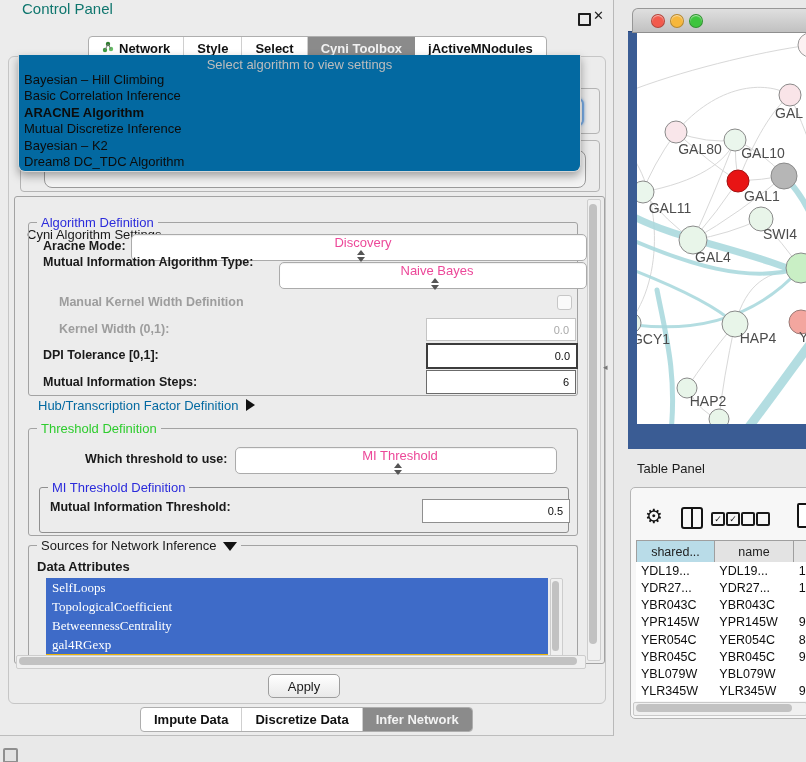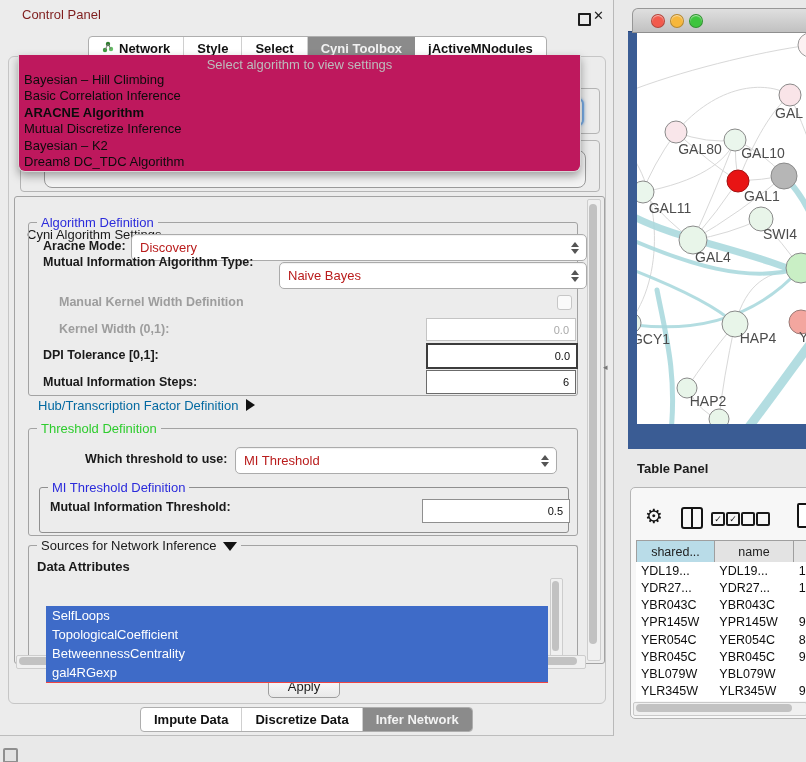--- a/index.html
+++ b/index.html
@@ -2,82 +2,82 @@
 <html><head>
 <meta charset="utf-8">
 <style>
   html,body{margin:0;padding:0;}
   #root{position:relative;width:806px;height:762px;background:#e9e9e9;overflow:hidden;
         font-family:"Liberation Sans","DejaVu Sans",sans-serif;color:#1a1a1a;-webkit-font-smoothing:antialiased;}
   .abs{position:absolute;}
   
   #control-panel{left:0;top:0;width:613px;height:735px;background:#ececec;
                  border-right:1px solid #b9b9b9;border-bottom:1px solid #bdbdbd;}
-  #cp-title{left:22px;top:7px;font-size:13px;color:#7f1d1d;}
+  #cp-title{left:22px;top:0;font-size:15px;color:#0f766e;}
   #float-btn{left:578px;top:13px;width:9px;height:9px;border:2px solid #1d1d1d;border-radius:1px;}
   #close-btn{left:593px;top:8px;font-size:13px;font-weight:bold;color:#1d1d1d;}
   
   #tabbar{left:88px;top:36px;height:23px;display:inline-flex;align-items:stretch;background:#fff;
           border:1px solid #aeaeae;border-radius:4px;overflow:hidden;z-index:5;}
   .tab{display:flex;align-items:center;padding:0 13px;font-size:13px;font-weight:600;color:#111;
        border-right:1px solid #cfcfcf;white-space:nowrap;}
   .tab:last-child{border-right:none;}
   .tab.selected{background:#8b8b8b;color:#f3f3f3;border-right:none;}
   .tab .net-ico{margin-right:5px;display:inline-block;}
   
   #content-panel{left:8px;top:56px;width:596px;height:646px;border:1px solid #c6c6c6;border-radius:6px;background:#ececec;}
   
   .remnant-group{border:1px solid #b4b4b4;border-radius:4px;z-index:1;}
   #remnant-combo{left:64px;top:98px;width:516px;height:24px;background:#f6f6f6;border:2px solid #76a9e2;
                  border-radius:6px;box-shadow:0 0 3px #76a9e2;z-index:1;}
   #remnant-combo2{left:44px;top:150px;width:540px;height:36px;background:#f3f3f3;border:1px solid #9a9a9a;border-radius:8px;z-index:1;}
   
-  #algo-dropdown{left:18px;top:55px;width:561px;height:116px;background:#be185d;border:1px solid #d6d6d6;border-top:none;
+  #algo-dropdown{left:18px;top:55px;width:561px;height:116px;background:#0369a1;border:1px solid #d6d6d6;border-top:none;
                  border-radius:0 0 7px 7px;box-shadow:0 4px 10px rgba(0,0,0,.35);z-index:50;}
   #algo-placeholder{text-align:center;font-size:13px;color:#bdbdbd;padding-top:2px;height:15px;}
   .algo-item{font-size:13px;color:#0c0c0c;line-height:16.4px;padding-left:5px;white-space:nowrap;}
   .algo-item.bold{font-weight:700;}
   
   .group{position:absolute;border:1px solid #a3a3a3;border-radius:3px;}
   .legend{position:absolute;top:-8px;left:8px;background:#ececec;padding:0 4px;font-size:13px;white-space:nowrap;}
   label.b{font-size:12.5px;font-weight:700;color:#1a1a1a;white-space:nowrap;}
   label.dis{color:#9d9d9d;margin-left:16px;}
   .combo{position:absolute;background:#fff;border:1px solid #ababab;border-radius:5px;display:flex;align-items:center;
-         font-size:13px;color:#b91c1c;padding-left:8px;box-shadow:inset 0 1px 1px rgba(0,0,0,.06);}
+         font-size:13px;color:#ec4899;padding-left:8px;box-shadow:inset 0 1px 1px rgba(0,0,0,.06);flex-direction:column;}
   .combo .val{flex:1;}
   .stepper{width:14px;display:flex;flex-direction:column;align-items:center;justify-content:center;gap:2px;margin-right:4px;}
   .tri-up{width:0;height:0;border-left:4px solid transparent;border-right:4px solid transparent;border-bottom:5px solid #555;}
   .tri-dn{width:0;height:0;border-left:4px solid transparent;border-right:4px solid transparent;border-top:5px solid #555;}
   .field{position:absolute;background:#fff;font-size:11px;display:flex;align-items:center;justify-content:flex-end;padding-right:6px;}
   .checkbox{position:absolute;width:13px;height:13px;border:1px solid #c6c6c6;border-radius:3px;background:#fafafa;}
   .tri-right{display:inline-block;width:0;height:0;border-top:6px solid transparent;border-bottom:6px solid transparent;
              border-left:9px solid #111;margin-left:8px;vertical-align:-1px;}
   .tri-down-big{display:inline-block;width:0;height:0;border-left:7px solid transparent;border-right:7px solid transparent;
              border-top:9px solid #111;margin-left:6px;vertical-align:-1px;}
   
-  #attr-list{left:46px;top:606px;width:502px;height:77px;background:#ef4444;overflow:hidden;z-index:2;}
+  #attr-list{left:46px;top:578px;width:502px;height:77px;background:#eab308;overflow:hidden;z-index:2;font-family:Liberation Serif, serif;}
   .attr-item{height:19px;line-height:19px;color:#fff;font-size:13px;padding-left:6px;}
   
   .sb-track{position:absolute;background:#f0f0f0;border:1px solid #cdcdcd;border-radius:2px;}
   .sb-thumb{position:absolute;background:#c2c2c2;border-radius:5px;}
   
   #apply-btn{left:268px;top:674px;width:70px;height:22px;background:linear-gradient(#ffffff,#e9e9e9);
              border:1px solid #9e9e9e;border-radius:5px;font-size:13px;display:flex;align-items:center;justify-content:center;}
   #bottom-tabbar{left:140px;top:707px;height:23px;display:inline-flex;background:#fff;border:1px solid #aeaeae;
                  border-radius:4px;overflow:hidden;z-index:4;}
   #mini-icon{left:3px;top:748px;width:11px;height:11px;border:2px solid #8f8f8f;border-radius:2px;background:#e2e2e2;}
   #split-handle{left:603px;top:362px;font-size:9px;color:#777;}
   
   #net-titlebar{left:632px;top:8px;width:174px;height:23px;background:linear-gradient(#dfdfdf,#c1c1c1);
                 border:1px solid #979797;border-bottom-color:#8f8f8f;border-radius:6px 0 0 0;z-index:2;}
   .light{position:absolute;top:5px;width:12px;height:12px;border-radius:50%;box-shadow:inset 0 1px 1px rgba(255,255,255,.6);}
   #net-frame{left:628px;top:31px;width:178px;height:417px;background:#3a5c94;border-top:1px solid #27457a;}
   #net-canvas{left:637px;top:32px;width:169px;height:392px;background:#fff;overflow:hidden;}
   
-  #tp-title{left:637px;top:461px;font-size:13px;color:#1c1c1c;font-weight:bold;}
+  #tp-title{left:637px;top:461px;font-size:13px;color:#1c1c1c;}
   #table-panel{left:630px;top:487px;width:176px;height:230px;background:#f7f7f7;border:1px solid #b5b5b5;border-radius:5px 0 0 5px;}
   .tp-ico{position:absolute;color:#141414;}
   #ico-columns{left:50px;top:19px;width:18px;height:18px;border:2px solid #141414;border-radius:3px;}
   #ico-columns:before{content:"";position:absolute;left:8px;top:0;width:2px;height:18px;background:#141414;}
   .cb{position:absolute;width:10px;height:10px;border:2px solid #1a1a1a;border-radius:2px;font-size:9px;line-height:10px;
       text-align:center;color:#1a1a1a;font-weight:bold;}
   #ico-doc{left:166px;top:15px;width:16px;height:21px;border:2px solid #141414;border-radius:2px;background:#fff;}
   #tbl-header{left:5px;top:52px;height:22px;display:flex;border-top:1px solid #9f9f9f;border-left:1px solid #9f9f9f;}
   .hcell{border-right:1px solid #9f9f9f;border-bottom:1px solid #9f9f9f;display:flex;align-items:center;justify-content:center;
          font-size:12.5px;color:#222;}

